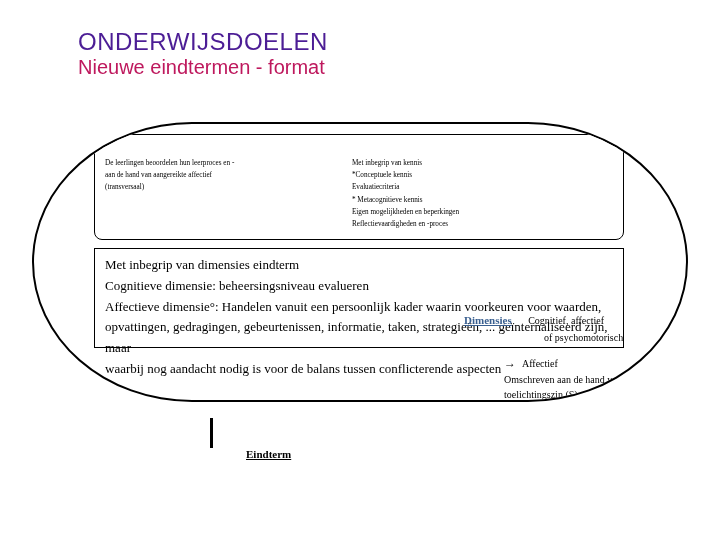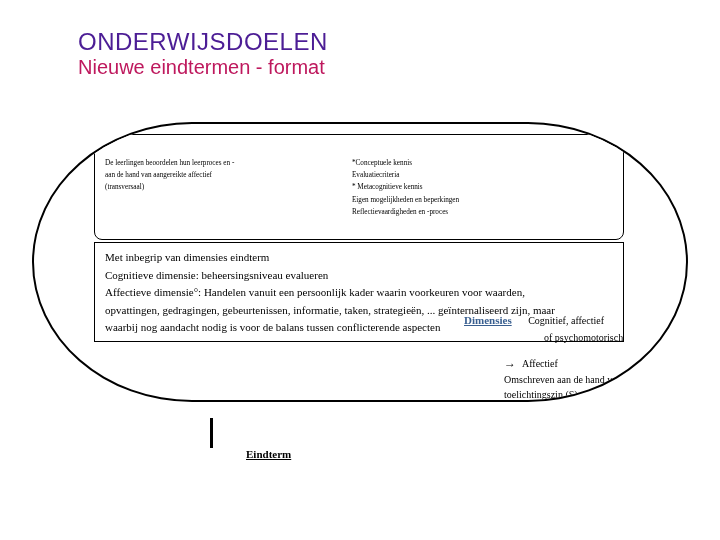--- a/index.html
+++ b/index.html
@@ -54,28 +54,28 @@
     display: flex;
     gap: 6px;
     font-size: 7.2px;
     line-height: 1.7;
     color: #000;
   }
   .two-col .left { width: 48%; }
   .two-col .right { width: 52%; }
   .lower-box {
     position: absolute;
-    top: 118px;
+    top: 124px;
     left: 60px;
     width: 530px;
     height: 100px;
     border: 1px solid #000;
     background: #fff;
     font-family: Georgia, 'Times New Roman', serif;
-    font-size: 11px;
+    font-size: 13px;
     line-height: 1.6;
     padding: 6px 10px;
     color: #000;
   }
   .kennis-label {
     position: absolute;
     top: 12px;
     right: 18px;
     color: #385e8f;
     font-family: Georgia, 'Times New Roman', serif;
@@ -147,20 +147,21 @@
   <span class="kennis-label">Kennis</span>
 
   <div class="upper-rounded">
     <div class="two-col">
       <div class="left">
         <div>De leerlingen beoordelen hun leerproces en -</div>
         <div>aan de hand van aangereikte affectief</div>
         <div>(transversaal)</div>
       </div>
       <div class="right">
+        <div>Met inbegrip van kennis</div>
         <div>*Conceptuele kennis</div>
         <div>Evaluatiecriteria</div>
         <div>* Metacognitieve kennis</div>
         <div>Eigen mogelijkheden en beperkingen</div>
         <div>Reflectievaardigheden en -proces</div>
       </div>
     </div>
   </div>
 
   <div class="lower-box">

